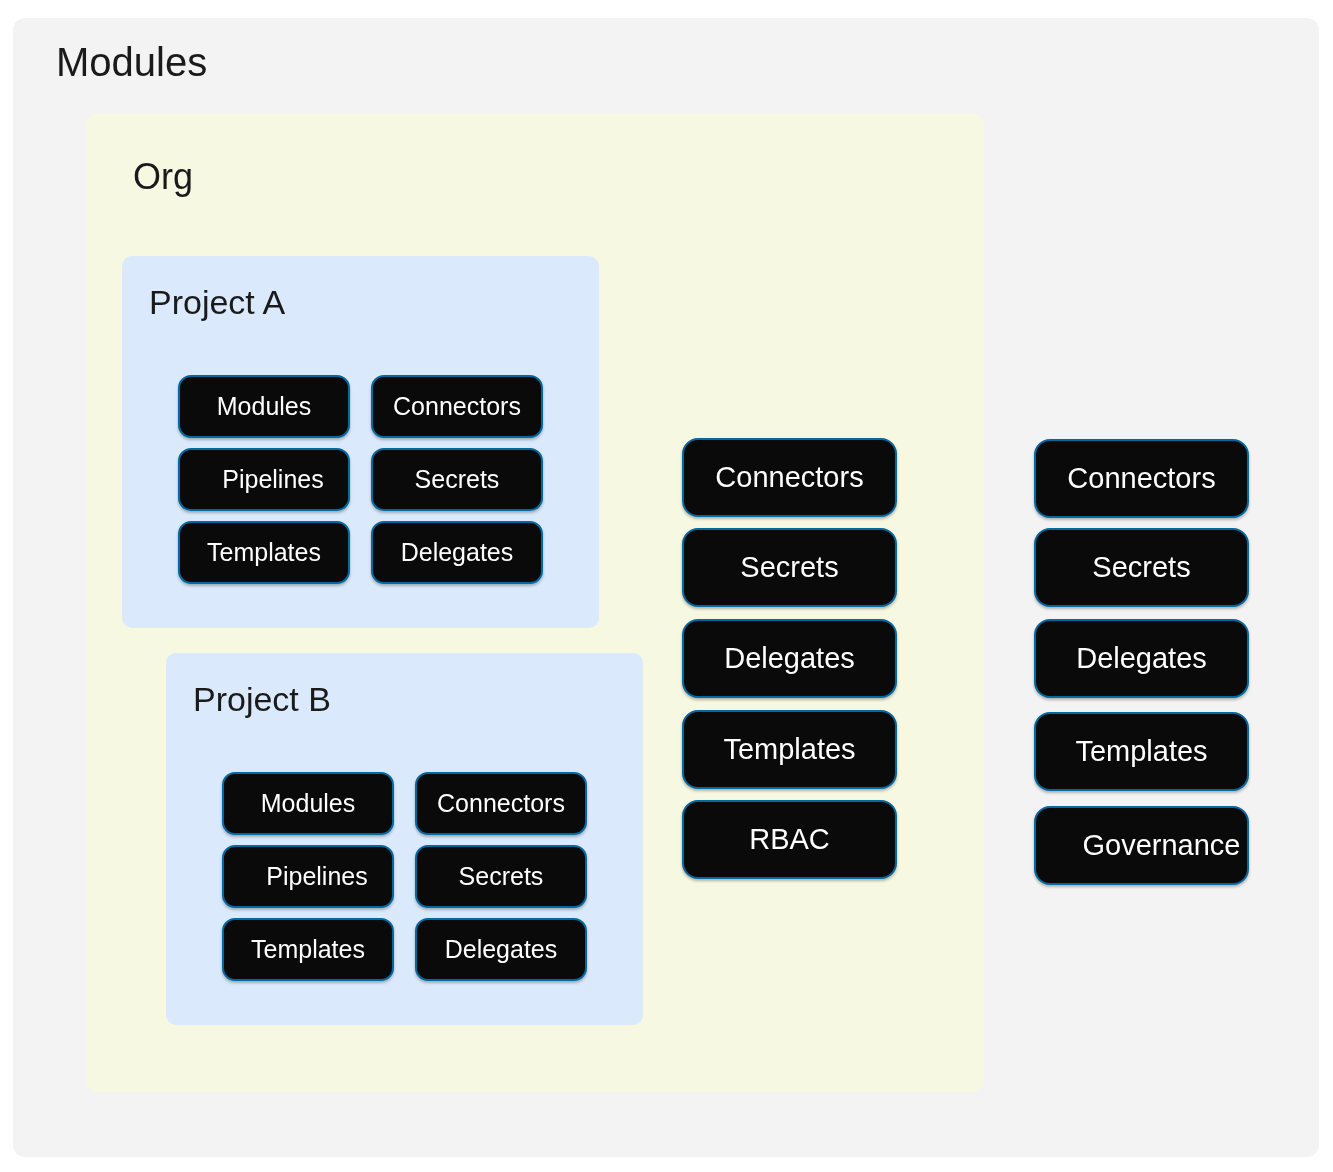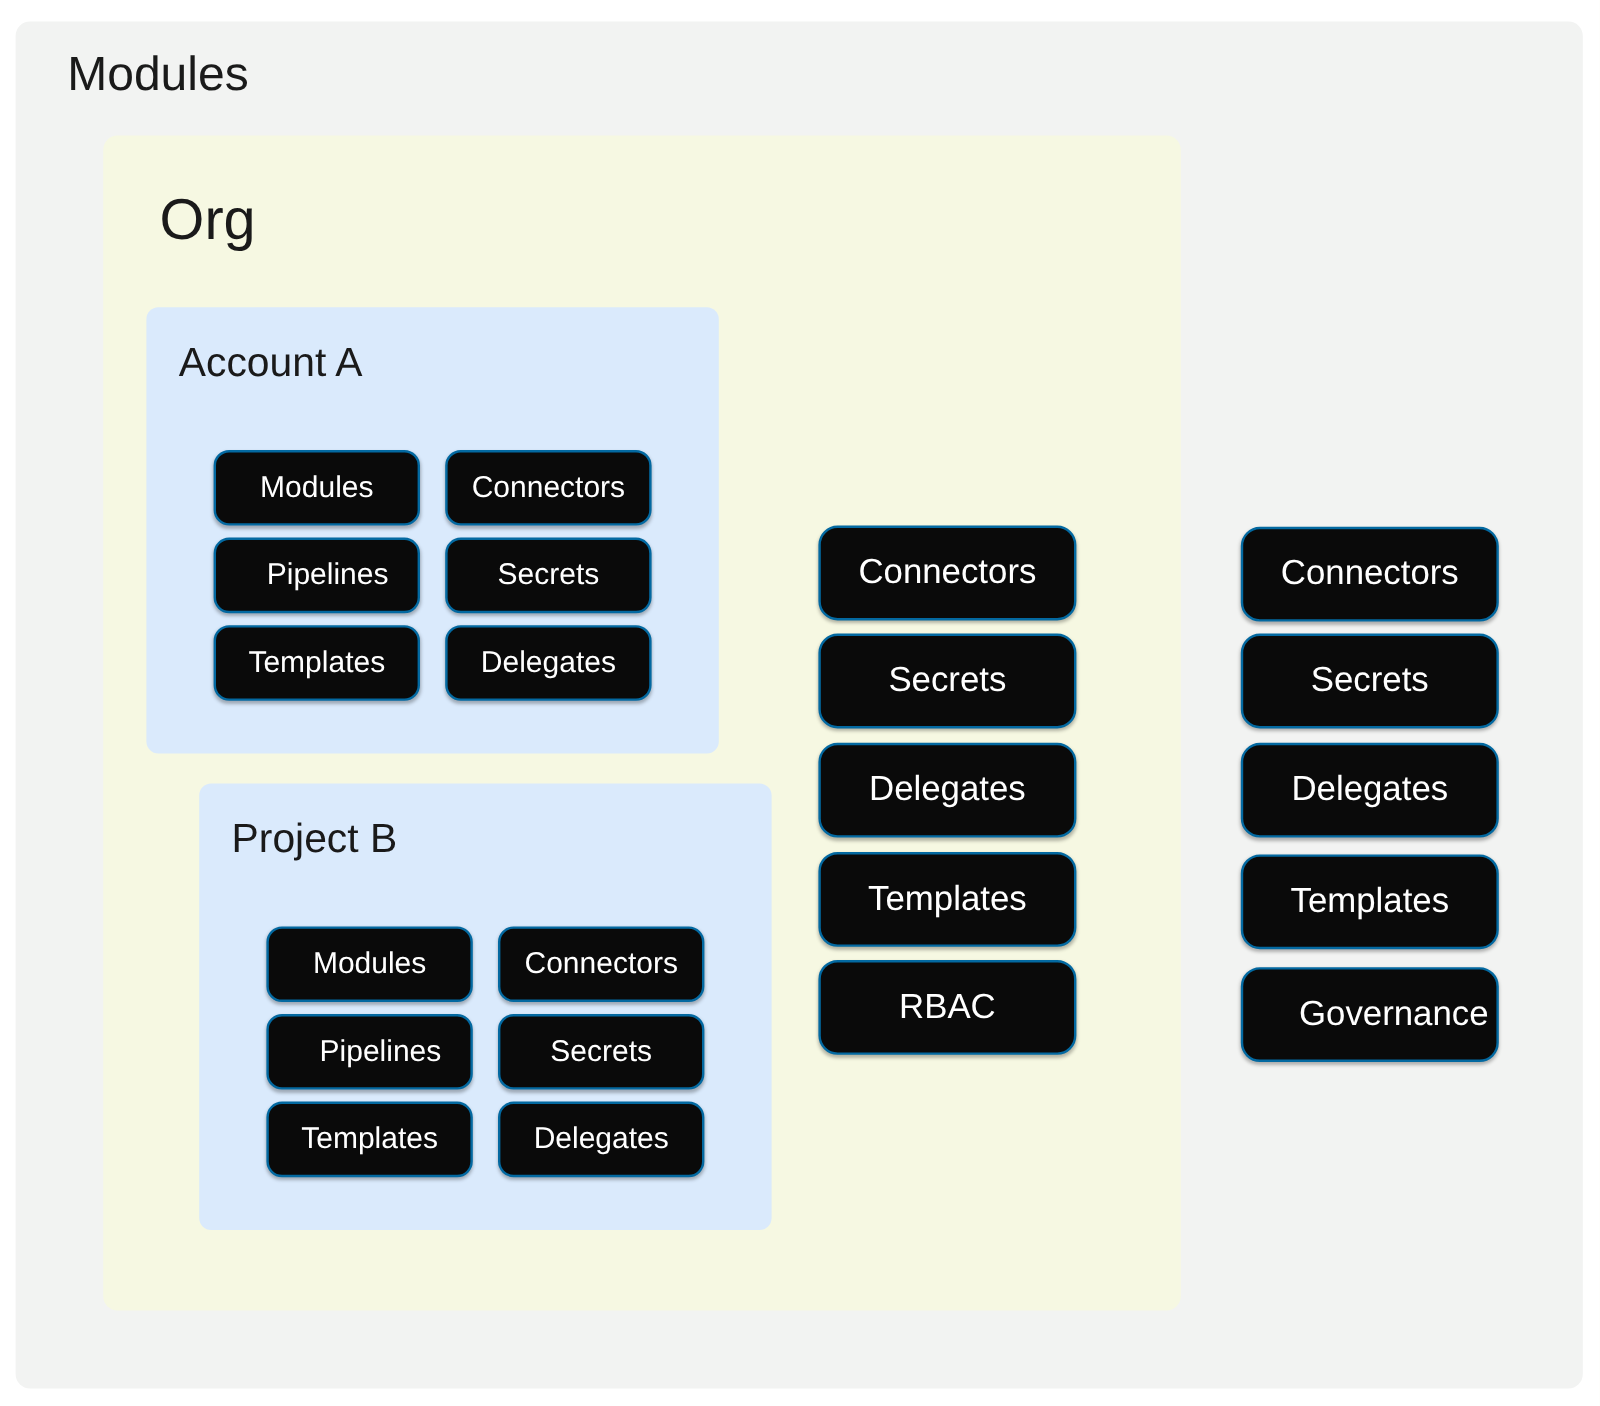--- a/index.html
+++ b/index.html
@@ -32,21 +32,21 @@
   .org-box {
     position: absolute;
     left: 73px; top: 95px;  
     width: 898px; height: 979px;
     background: #f6f8e2;
     border-radius: 12px;
   }
   .org-title {
     position: absolute;
     left: 47px; top: 43px;
-    font-size: 48px;
+    font-size: 36px;
     color: #1a1a1a;
     white-space: nowrap;
   }
   .project-card {
     position: absolute;
     left: 36px;           
     width: 477px; height: 372px;
     background: #daeafc;
     border-radius: 10px;
   }
@@ -108,21 +108,21 @@
 
 <div class="stage">
 
   <div class="account-box">
     <div class="account-title">Modules</div>
 
     <div class="org-box">
       <div class="org-title">Org</div>
 
       <div class="project-card project-a">
-        <div class="project-title">Account A</div>
+        <div class="project-title">Project A</div>
         <div class="btn btn-small slot-0">Modules</div>
         <div class="btn btn-small slot-1">Connectors</div>
         <div class="btn btn-small slot-2">Pipelines</div>
         <div class="btn btn-small slot-3">Secrets</div>
         <div class="btn btn-small slot-4">Templates</div>
         <div class="btn btn-small slot-5">Delegates</div>
       </div>
 
       <div class="project-card project-b">
         <div class="project-title">Project B</div>

